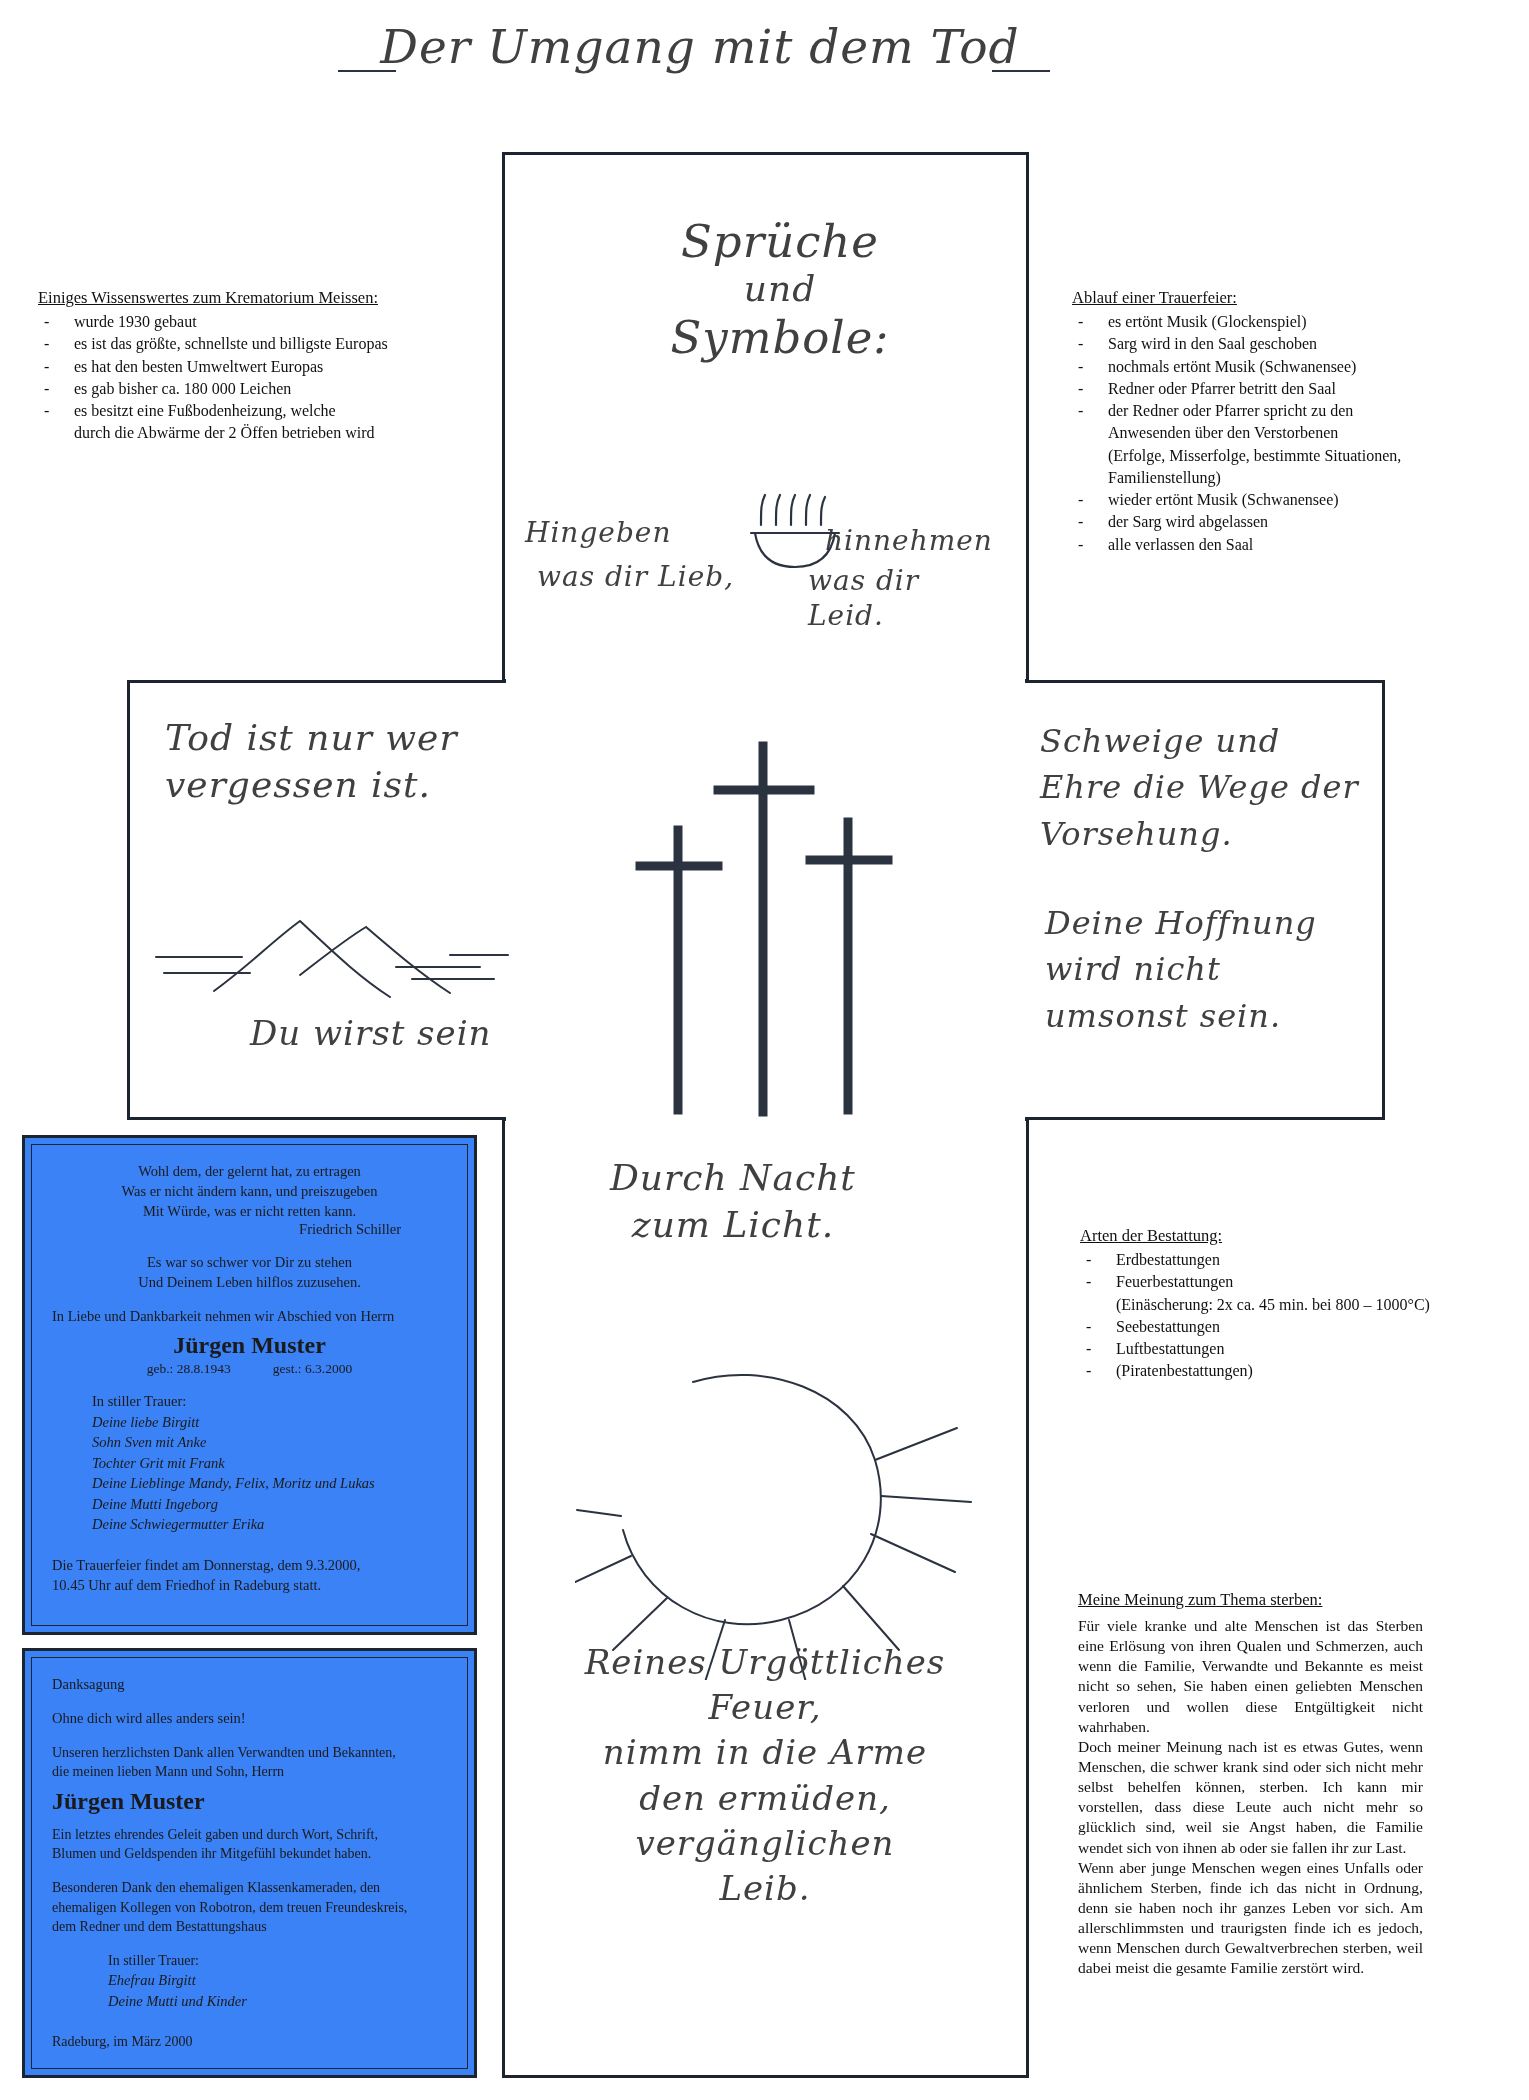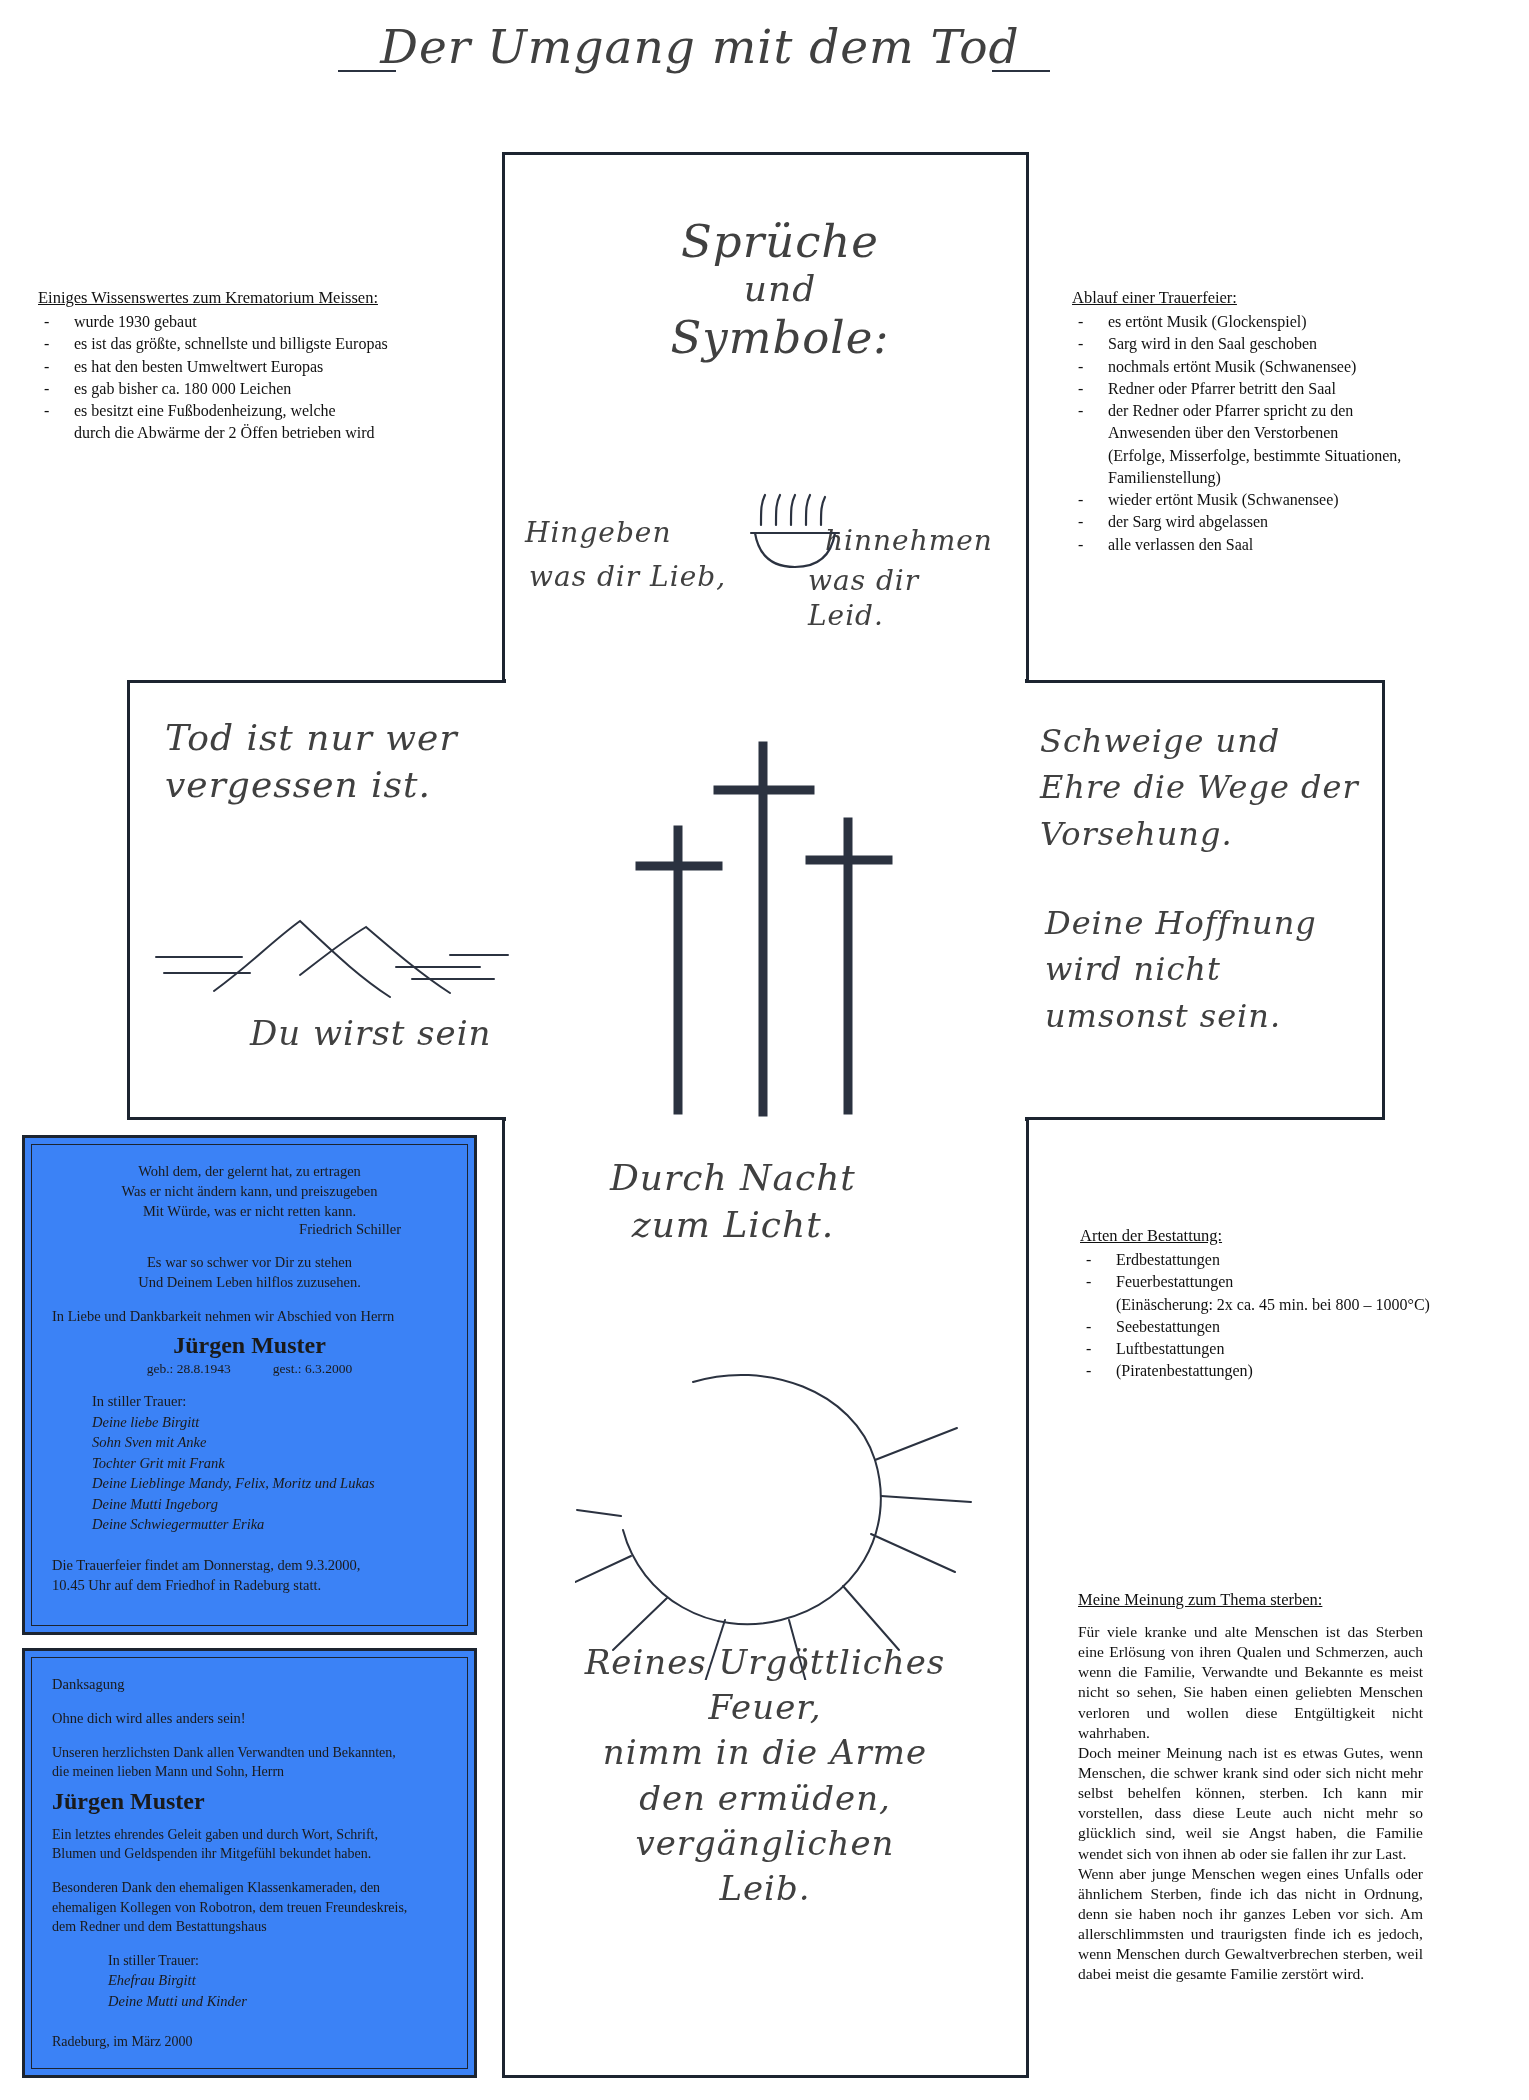--- a/index.html
+++ b/index.html
@@ -85,21 +85,21 @@
   }
   #sprueche .l2 { font-size: 36px; }
   #hingeben-line {
     position: absolute;
     left: 525px; top: 515px;
     width: 480px;
     font-size: 28px;
   }
   #hingeben-1 { position: absolute; left: 0; top: 0; }
   #hingeben-2 { position: absolute; left: 300px; top: 8px; }
-  #hingeben-3 { position: absolute; left: 4px; top: 44px; }
+  #hingeben-3 { position: absolute; left: 12px; top: 44px; }
   #hingeben-4 { position: absolute; left: 283px; top: 48px; }
   #urn-icon { position: absolute; left: 218px; top: -28px; }
 
   #tod-ist { position: absolute; left: 165px; top: 715px; font-size: 36px; line-height: 1.3; }
   #du-wirst { position: absolute; left: 250px; top: 1012px; font-size: 34px; }
   #mountains { position: absolute; left: 150px; top: 905px; }
 
   #schweige { position: absolute; left: 1040px; top: 718px; font-size: 32px; line-height: 1.45; }
   #hoffnung { position: absolute; left: 1045px; top: 900px; font-size: 32px; line-height: 1.45; }
 
@@ -131,21 +131,21 @@
     left: 6px;
     top: 0;
   }
   .sidetext li.cont { padding-left: 36px; }
 
   #krematorium { left: 38px; top: 288px; width: 420px; }
   #ablauf { left: 1072px; top: 288px; width: 350px; }
   #bestattung { left: 1080px; top: 1226px; width: 400px; }
 
   #meinung { left: 1078px; top: 1590px; width: 345px; }
-  #meinung h3 { margin-bottom: 12px; }
+  #meinung h3 { margin-bottom: 6px; }
   #meinung p {
     margin: 0;
     font-size: 15.5px;
     line-height: 1.30;
     text-align: justify;
   }
 
   
   .obit-box {
     position: absolute;

